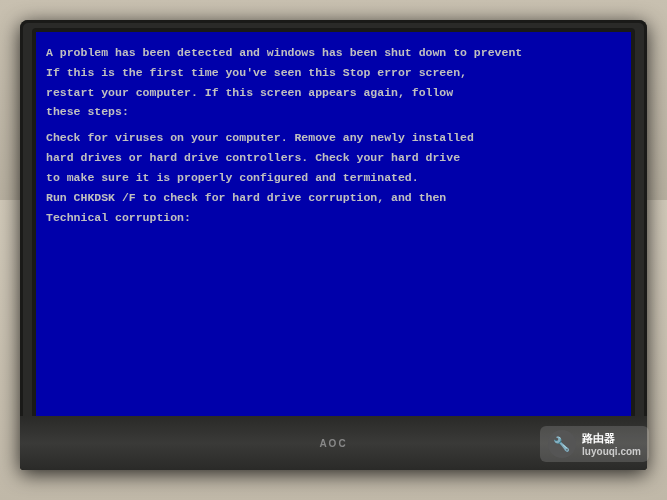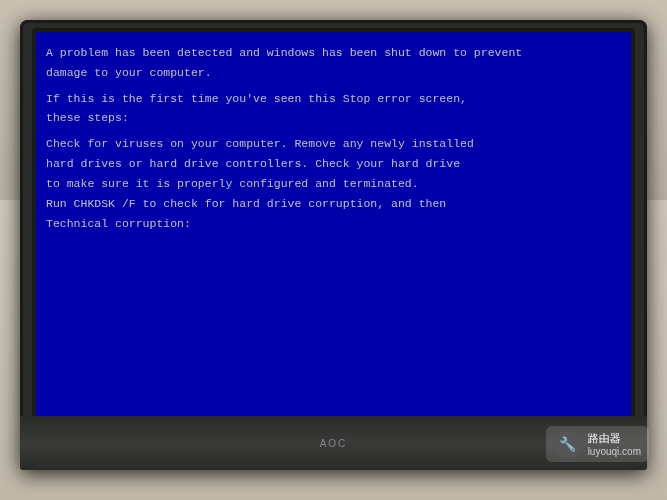--- a/index.html
+++ b/index.html
@@ -12,20 +12,21 @@
       align-items: center;
       justify-content: center;
       overflow: hidden;
     }
 
     .photo-frame {
       width: 667px;
       height: 500px;
       position: relative;
       background: #0c4a6e;
+      font-weight: bold;
     }
 
     
     .room-bg {
       position: absolute;
       top: 0;
       left: 0;
       width: 100%;
       height: 100%;
       background: linear-gradient(180deg, #c8c0b0 0%, #b8b0a0 40%, #d0c8b8 40%, #c0b8a8 100%);
@@ -153,22 +154,22 @@
 <body>
 
 <div class="photo-frame">
   <div class="room-bg"></div>
 
   <div class="monitor-outer">
     <div class="monitor-bezel">
       <div class="screen">
         <div class="bsod-content">
           <p>A problem has been detected and windows has been shut down to prevent</p>
-          <p class="gap">damage to your computer.</p>
           <p>If this is the first time you've seen this Stop error screen,</p>
+          <p>restart your computer. If this screen appears again, follow</p>
           <p class="gap">these steps:</p>
           <p>Check for viruses on your computer. Remove any newly installed</p>
           <p>hard drives or hard drive controllers. Check your hard drive</p>
           <p>to make sure it is properly configured and terminated.</p>
           <p>Run CHKDSK /F to check for hard drive corruption, and then</p>
           <p class="gap">Technical corruption:</p>
         </div>
       </div>
     </div>
     <div class="monitor-bottom">

